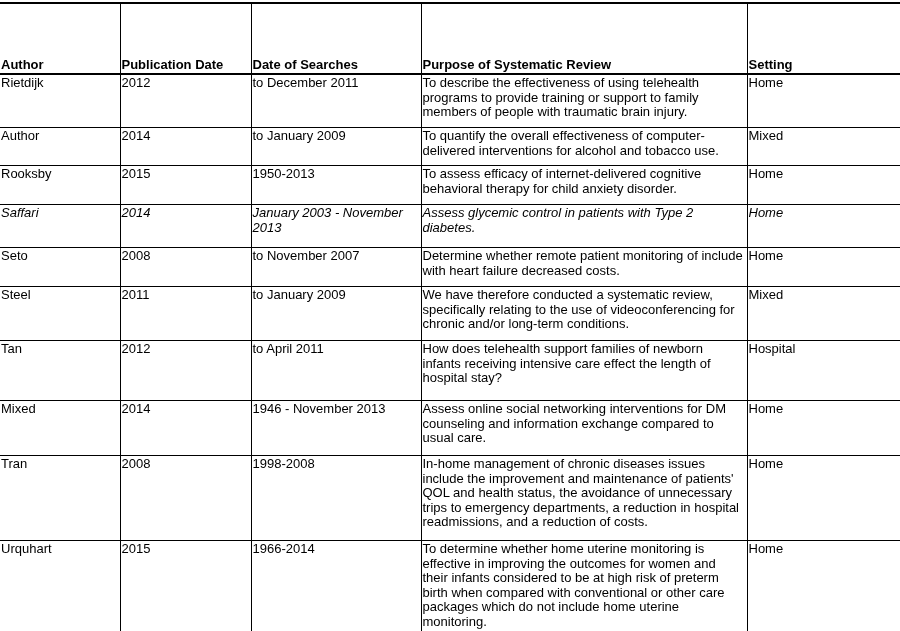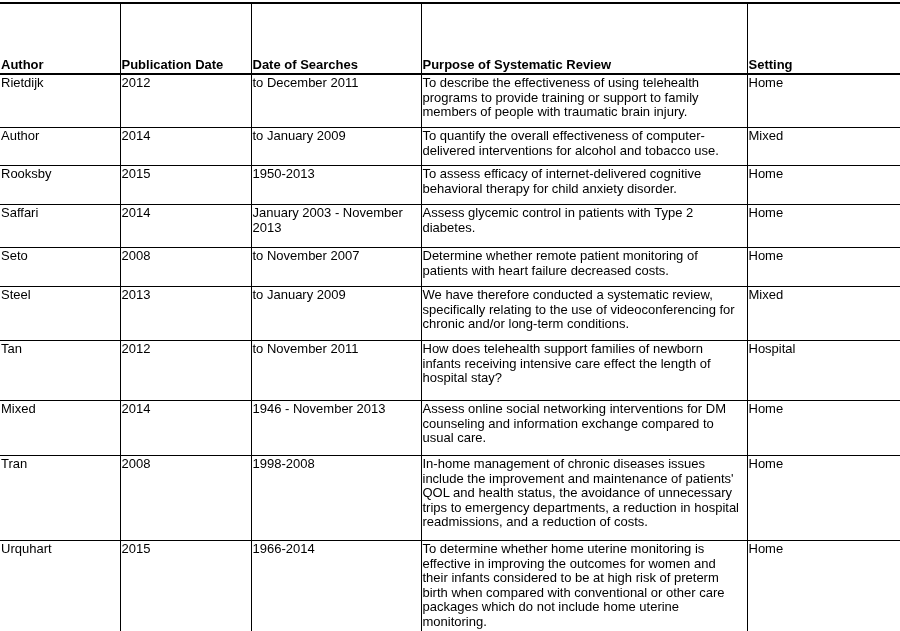--- a/index.html
+++ b/index.html
@@ -45,21 +45,21 @@
       padding-bottom: 0;
       border-top: 2px solid #000000;
     }
     th:first-child, td:first-child { border-left: none; }
     th:last-child, td:last-child { border-right: none; }
     tr.header-row th { border-bottom: 2px solid #000000; }
     tr.data-row td { padding-top: 1px; }
     tr.r0 td { height: 51px; }
     tr.r1 td { height: 36px; }
     tr.r2 td { height: 37px; }
-    tr.r3 td { height: 41px; }
+    tr.r3 td { height: 41px; font-style: italic; }
     tr.r4 td { height: 37px; }
     tr.r5 td { height: 52px; }
     tr.r6 td { height: 58px; }
     tr.r7 td { height: 53px; }
     tr.r8 td { height: 83px; }
     tr.r9 td { height: 97px; border-bottom: 2px solid #000000; }
   </style>
 </head>
 <body>
 
@@ -106,34 +106,34 @@
       <td>Saffari</td>
       <td>2014</td>
       <td>January 2003 - November 2013</td>
       <td>Assess glycemic control in patients with Type 2 diabetes.</td>
       <td>Home</td>
     </tr>
     <tr class="data-row r4">
       <td>Seto</td>
       <td>2008</td>
       <td>to November 2007</td>
-      <td>Determine whether remote patient monitoring of patients with heart failure decreased costs.</td>
+      <td>Determine whether remote patient monitoring of include with heart failure decreased costs.</td>
       <td>Home</td>
     </tr>
     <tr class="data-row r5">
       <td>Steel</td>
-      <td>2013</td>
+      <td>2011</td>
       <td>to January 2009</td>
       <td>We have therefore conducted a systematic review, specifically relating to the use of videoconferencing for chronic and/or long-term conditions.</td>
       <td>Mixed</td>
     </tr>
     <tr class="data-row r6">
       <td>Tan</td>
       <td>2012</td>
-      <td>to November 2011</td>
+      <td>to April 2011</td>
       <td>How does telehealth support families of newborn infants receiving intensive care effect the length of hospital stay?</td>
       <td>Hospital</td>
     </tr>
     <tr class="data-row r7">
       <td>Mixed</td>
       <td>2014</td>
       <td>1946 - November 2013</td>
       <td>Assess online social networking interventions for DM counseling and information exchange compared to usual care.</td>
       <td>Home</td>
     </tr>

